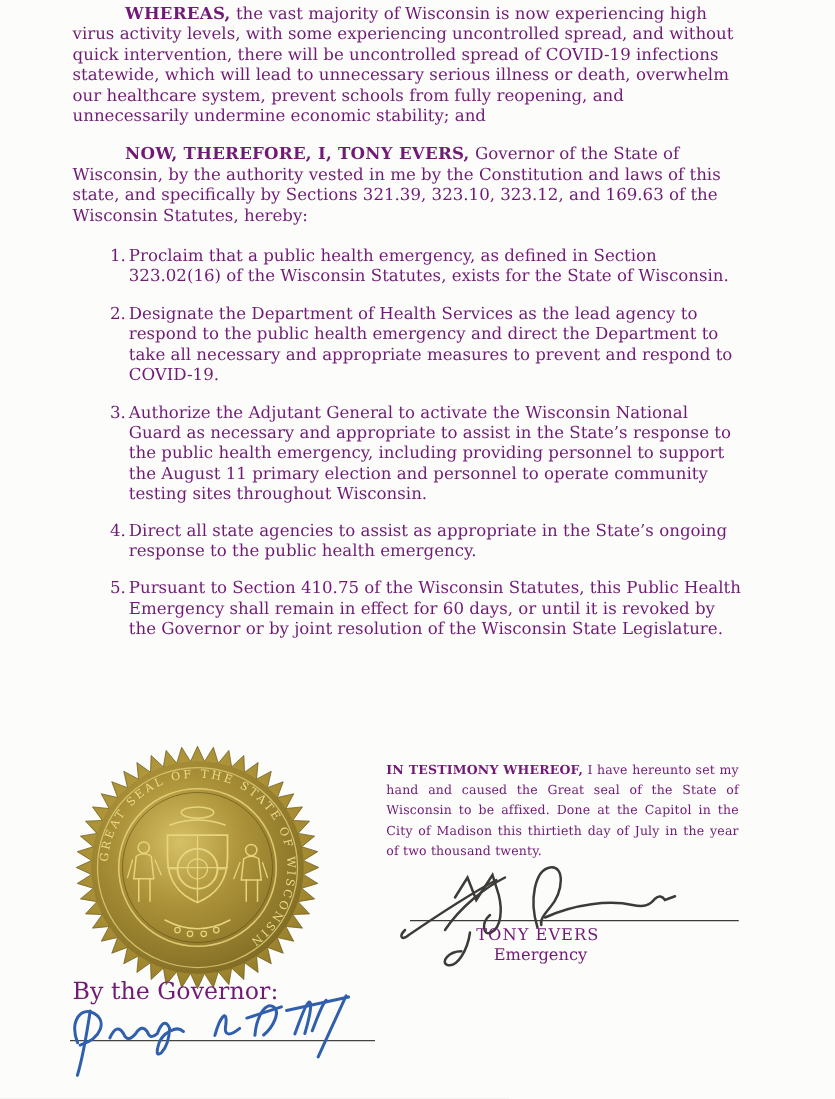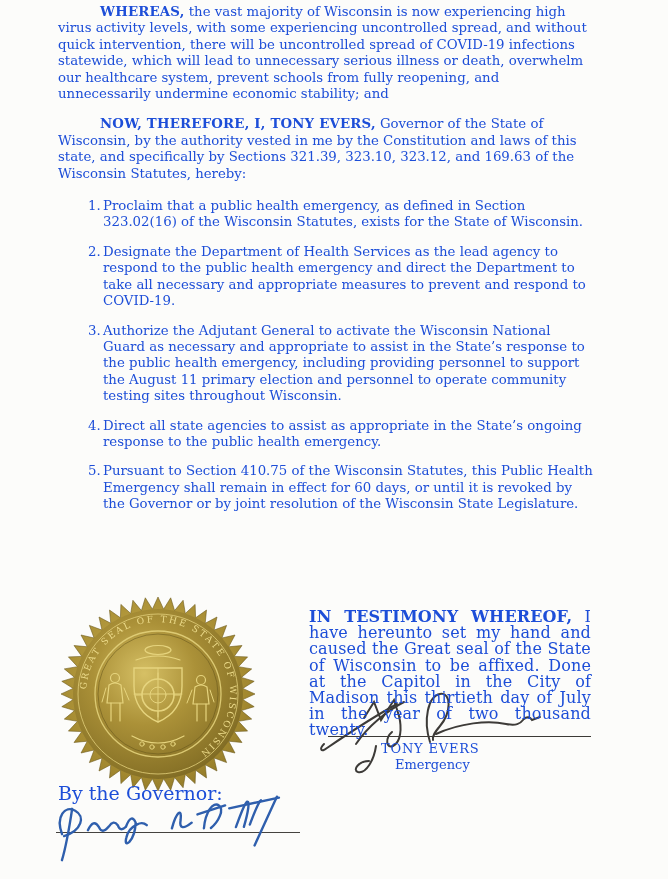--- a/index.html
+++ b/index.html
@@ -1,37 +1,37 @@
 <!DOCTYPE html>
 <html><head>
 <meta charset="utf-8">
 <style>
   html,body{margin:0;padding:0;background:#e8e8e8;}
   .page{
     position:relative;
     width:668px;height:879px;
     background:#fcfcfa;
     font-family:"DejaVu Serif","Liberation Serif",serif;
-    color:#1d4ed8;
+    color:#701a75;
     overflow:hidden;
   }
   .doc-body{
     position:absolute;left:58px;top:4px;width:537px;
     font-size:13.3px;line-height:16.4px;
     text-align:left;
   }
   .doc-body p{margin:0 0 14px 0;text-indent:42px;}
   .doc-body p b{letter-spacing:.2px;}
   .olist{margin-top:16px;}
   .olist .li{display:flex;margin:0 0 13px 30px;}
   .olist .num{flex:0 0 15px;}
   .olist .txt{flex:1;}
   .testimony{
     position:absolute;left:309px;top:609px;width:282px;
-    font-size:16px;line-height:16.2px;
+    font-size:10px;line-height:16.2px;
     text-align:justify;letter-spacing:.15px;
   }
   .sig-line{position:absolute;border-top:1.4px solid #3c3a36;}
   .gov-line{left:328px;top:736px;width:263px;}
   .sec-line{left:56px;top:832px;width:244px;border-top-color:#45433f;}
   .gov-name{position:absolute;left:381px;top:741px;font-size:13px;letter-spacing:.8px;}
   .gov-title{position:absolute;left:395px;top:757px;font-size:13px;}
   .by-gov{position:absolute;left:58px;top:782px;font-size:19px;}
   .sec-name{position:absolute;left:58px;top:837px;font-size:13.3px;letter-spacing:.6px;}
   .sec-title{position:absolute;left:58px;top:906px;font-size:13.3px;}

